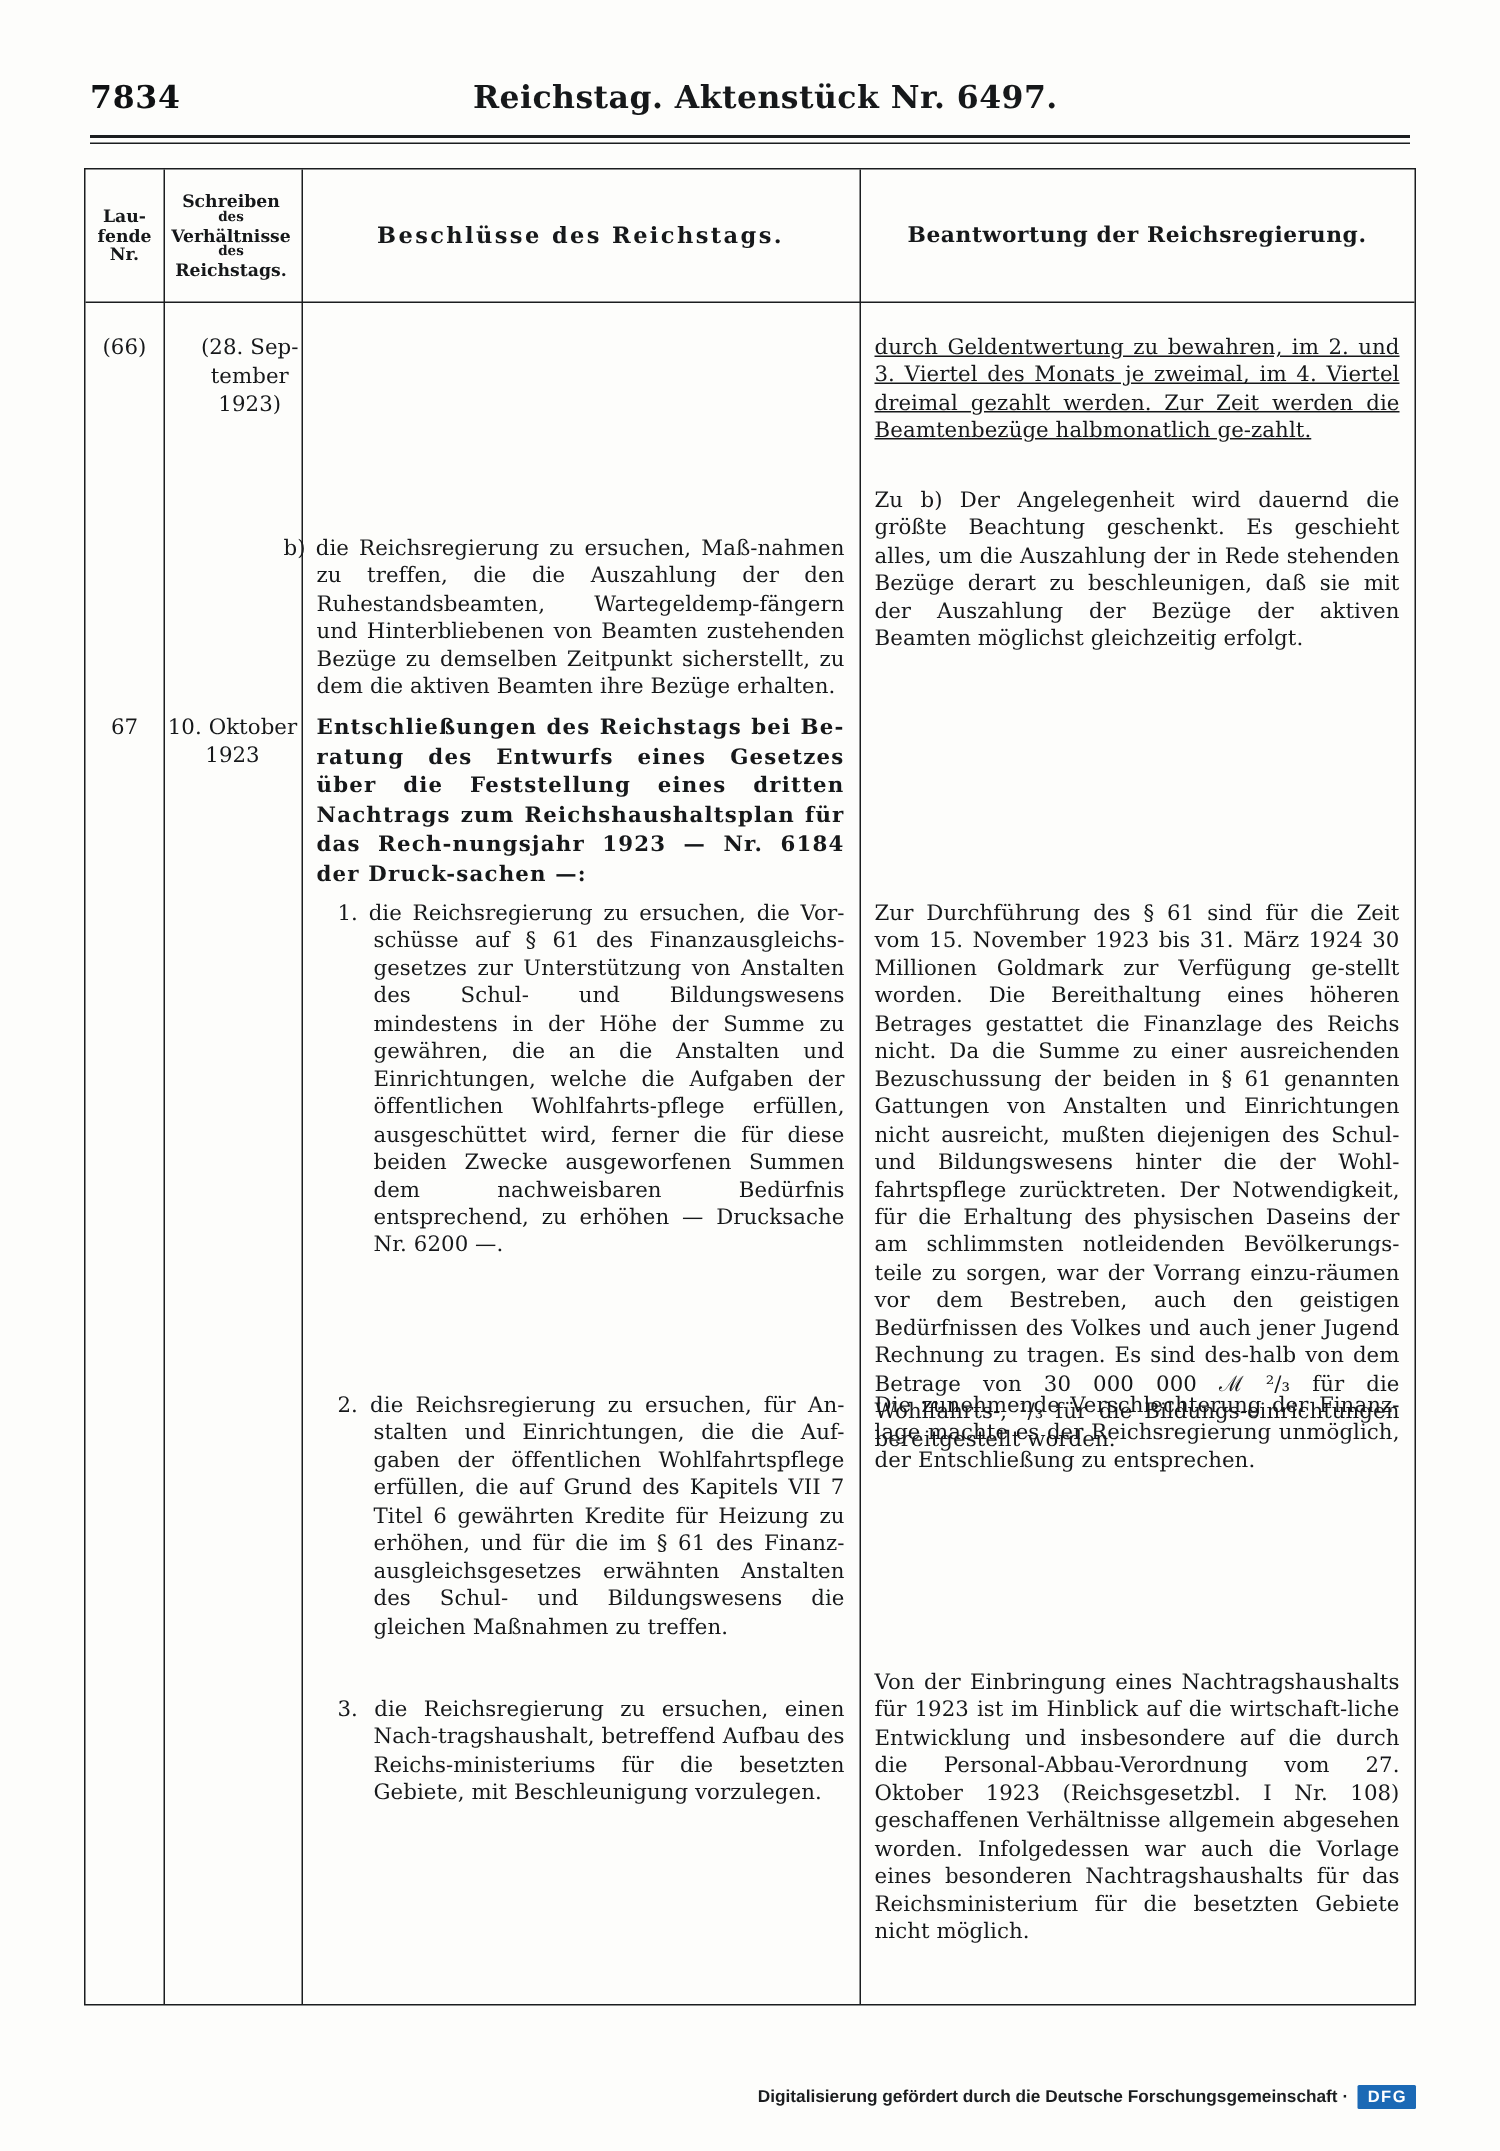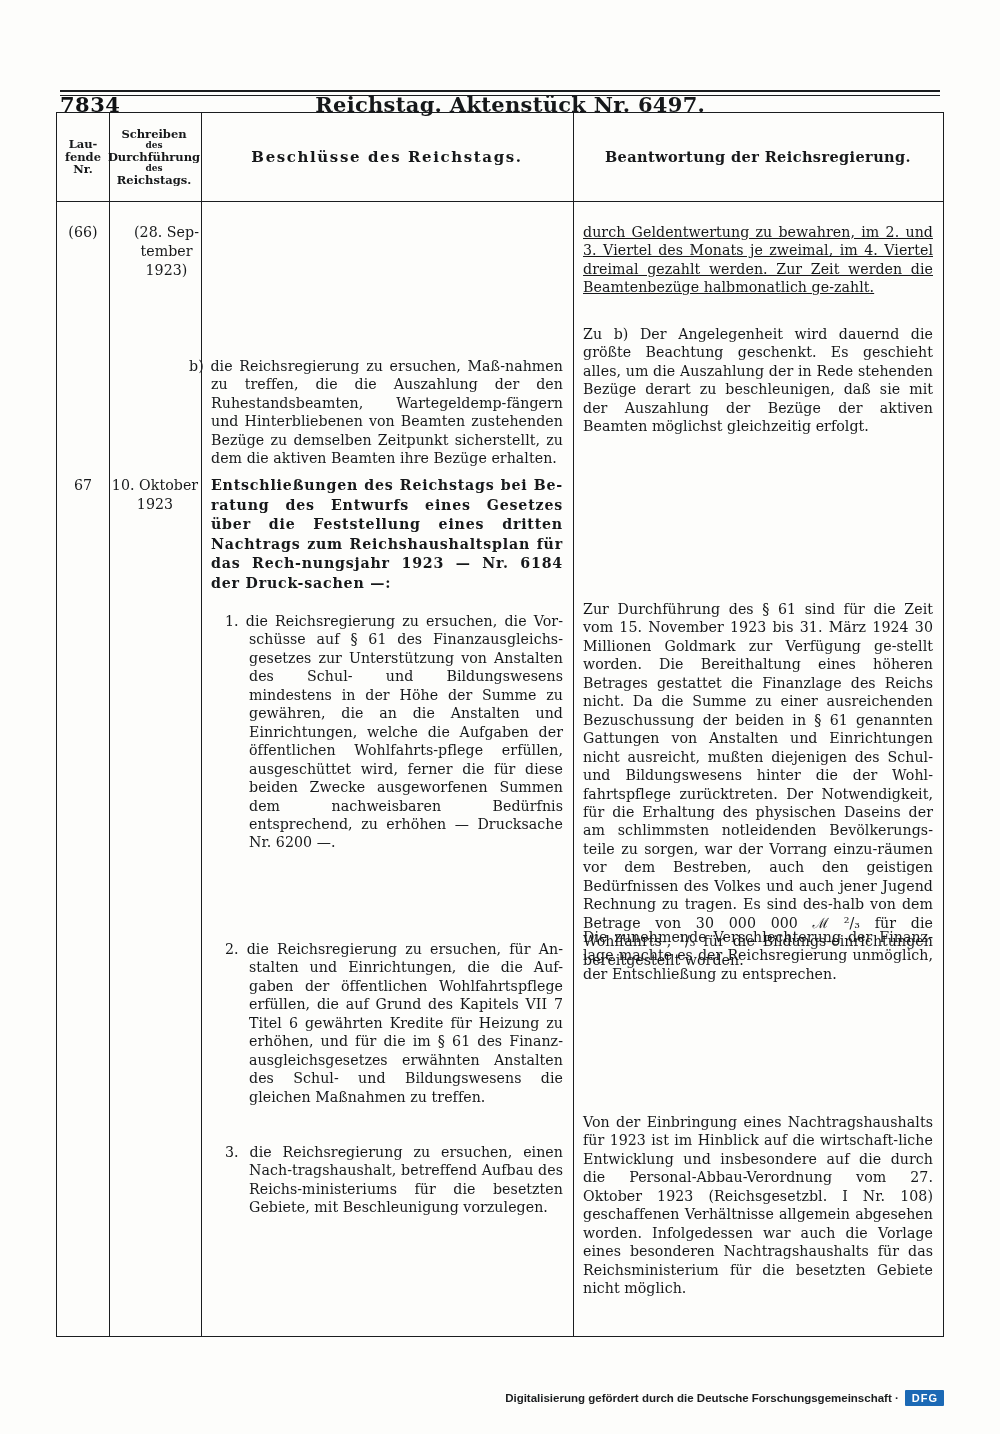--- a/index.html
+++ b/index.html
@@ -30,21 +30,20 @@
     top: 52px;
     width: 880px;
     display: flex;
     align-items: baseline;
   }
   .folio {
     font-size: 21px;
     font-weight: 700;
     letter-spacing: 0.5px;
     color: #101214;
-    margin-top: 40px;
   }
   .header-title {
     flex: 1;
     text-align: center;
     font-size: 21px;
     font-weight: 700;
     letter-spacing: 0.3px;
     margin-left: -40px;
   }
   .rule-double {
@@ -116,21 +115,20 @@
   .col-b { left: 52px; width: 92px; text-align: center; }
   .col-c { left: 144px; width: 372px; padding: 0 10px 0 10px; text-align: justify; }
   .col-d { left: 516px; width: 370px; padding: 0 10px 0 10px; text-align: justify; }
   .hang {
     text-indent: -22px;
     margin-top: 32px;
   }
   .hang2 {
     padding-left: 48px;
     text-indent: -24px;
-    margin-top: 12px;
   }
   .spaced { letter-spacing: 0.8px; font-weight: 700; }
 
   
   .footer {
     position: absolute;
     right: 56px;
     bottom: 28px;
     display: flex;
     align-items: center;
@@ -174,21 +172,21 @@
         <div>Lau-</div>
         <div>fende</div>
         <div>Nr.</div>
       </div>
     </div>
 
     <div class="thead-cell th2">
       <div>
         <div>Schreiben</div>
         <div class="sm">des</div>
-        <div>Durchführung</div>
+        <div>Verhältnisse</div>
         <div class="sm">des</div>
         <div>Reichstags.</div>
       </div>
     </div>
 
     <div class="thead-cell th4">Beantwortung der Reichsregierung.</div>
     <div class="thead-cell th3">Beschlüsse des Reichstags.</div>
 
     <div class="cell col-a" style="top:110px;">(66)</div>
 

